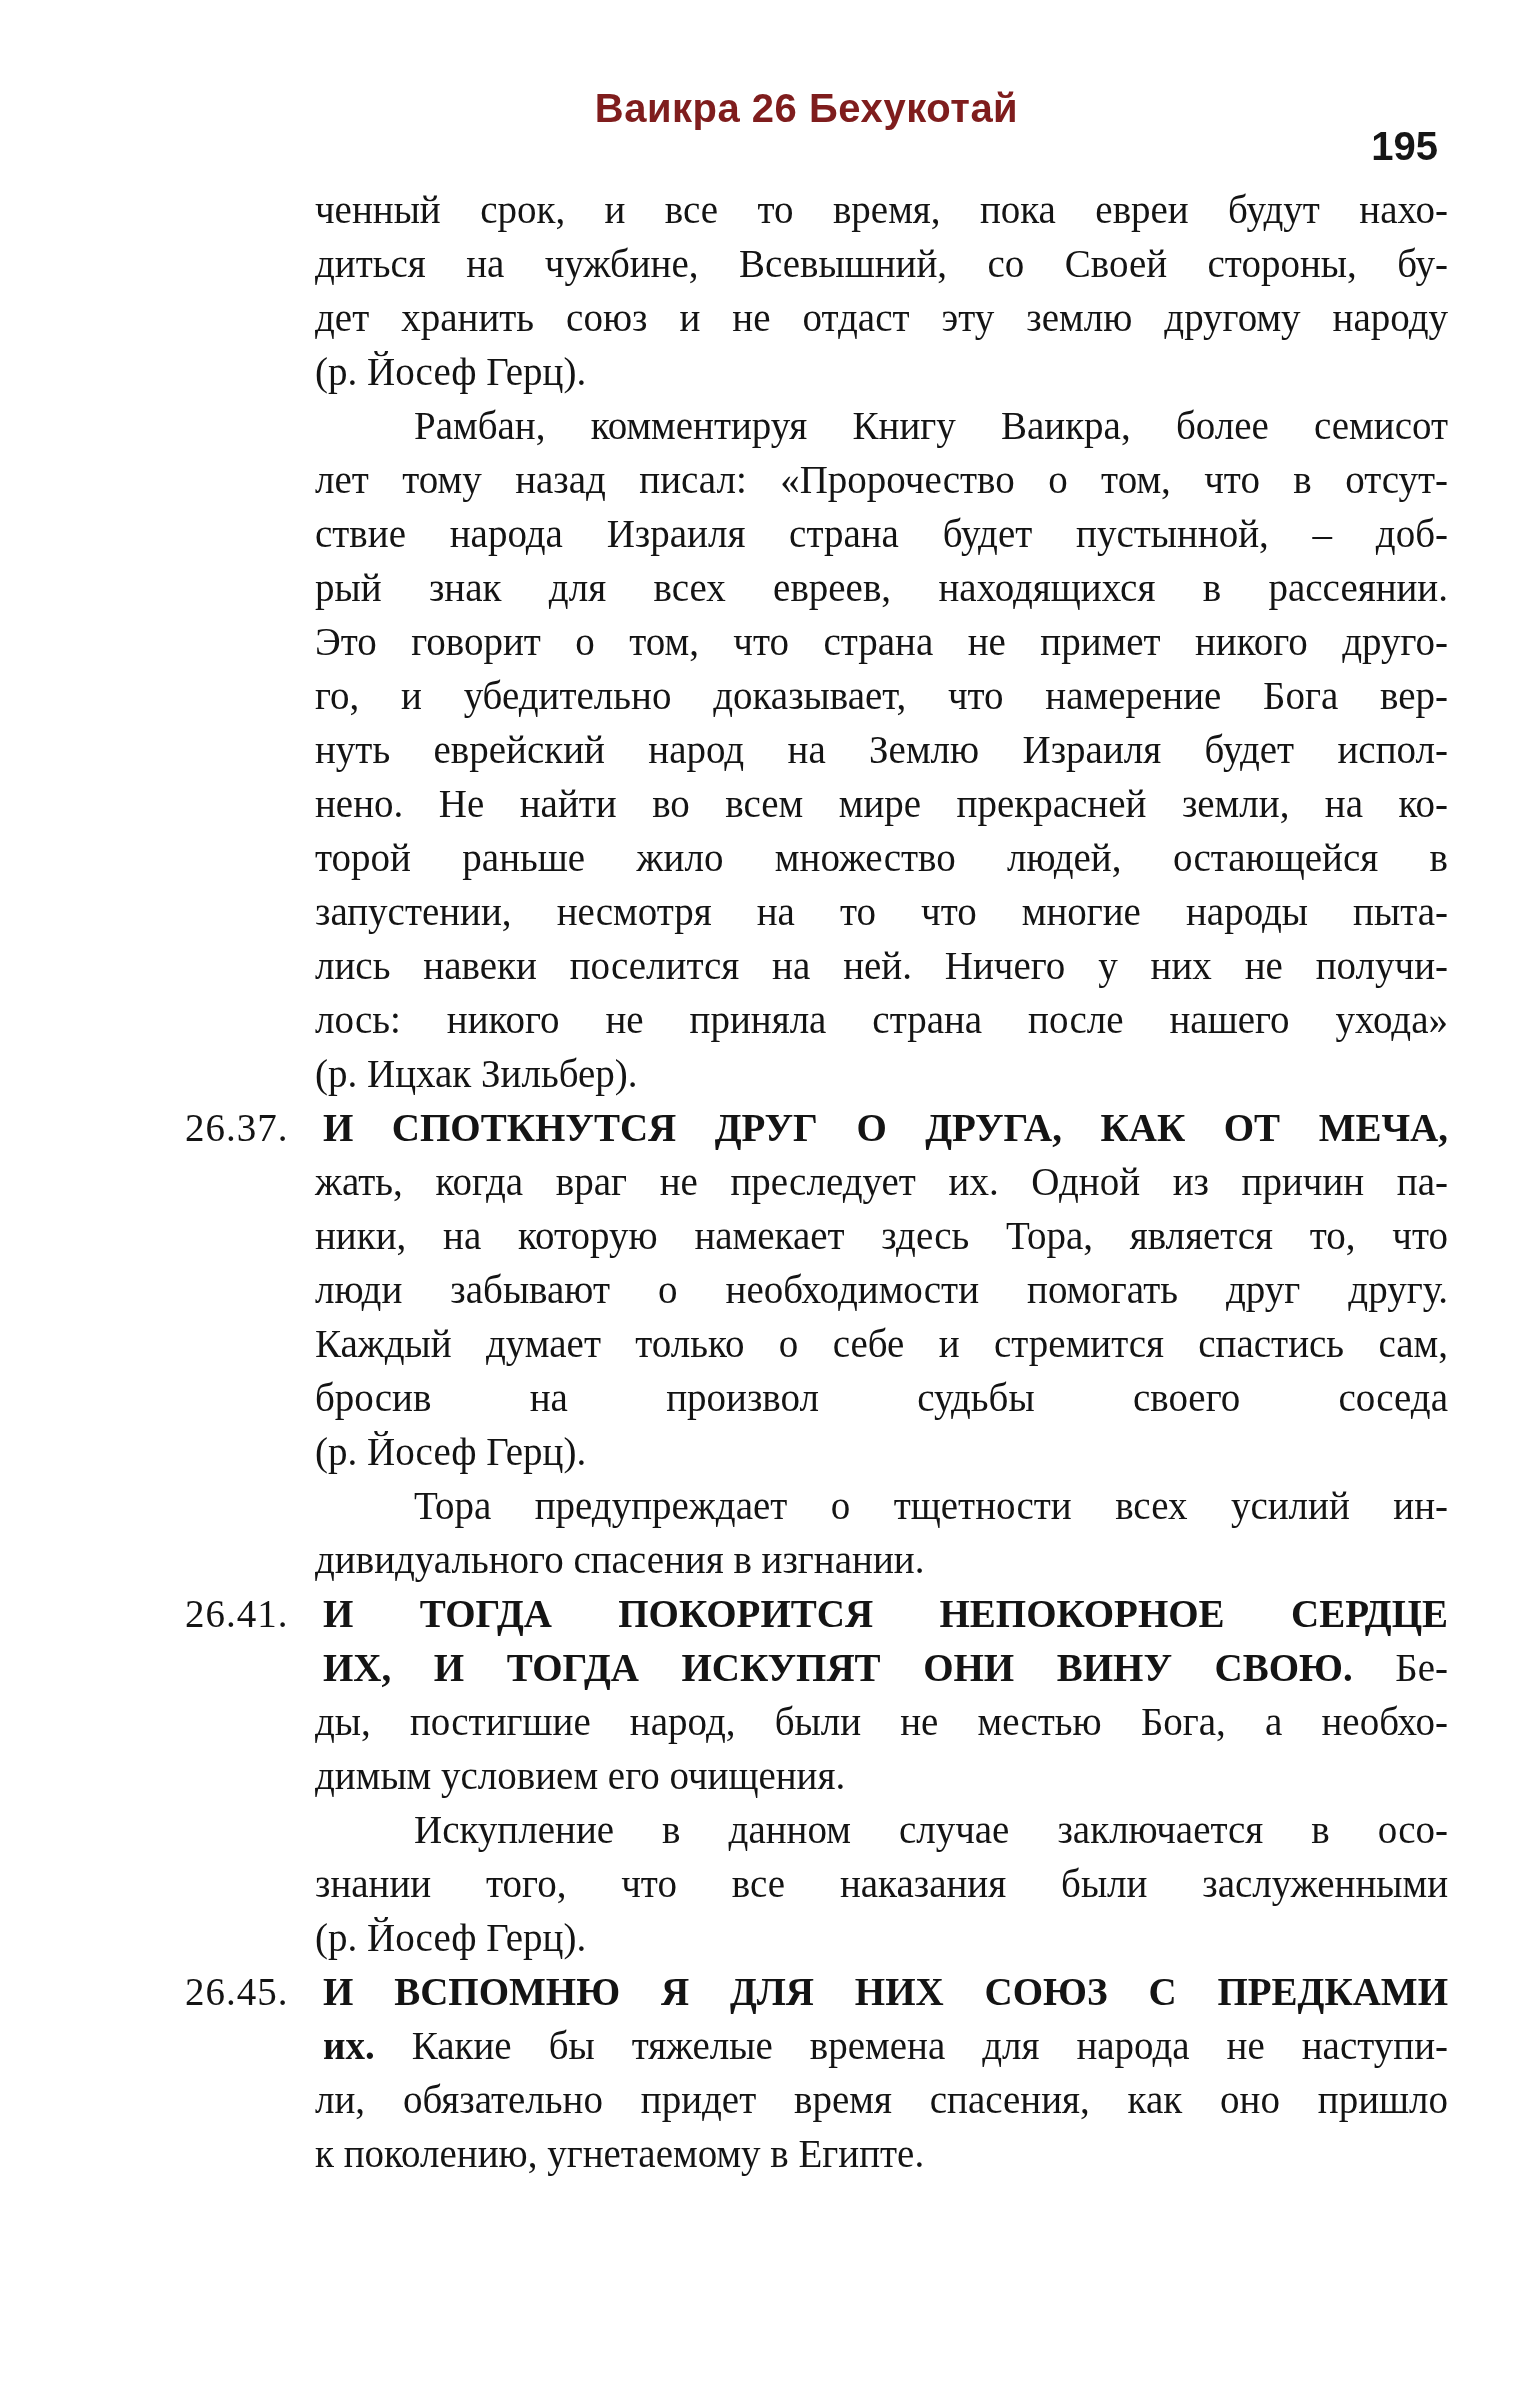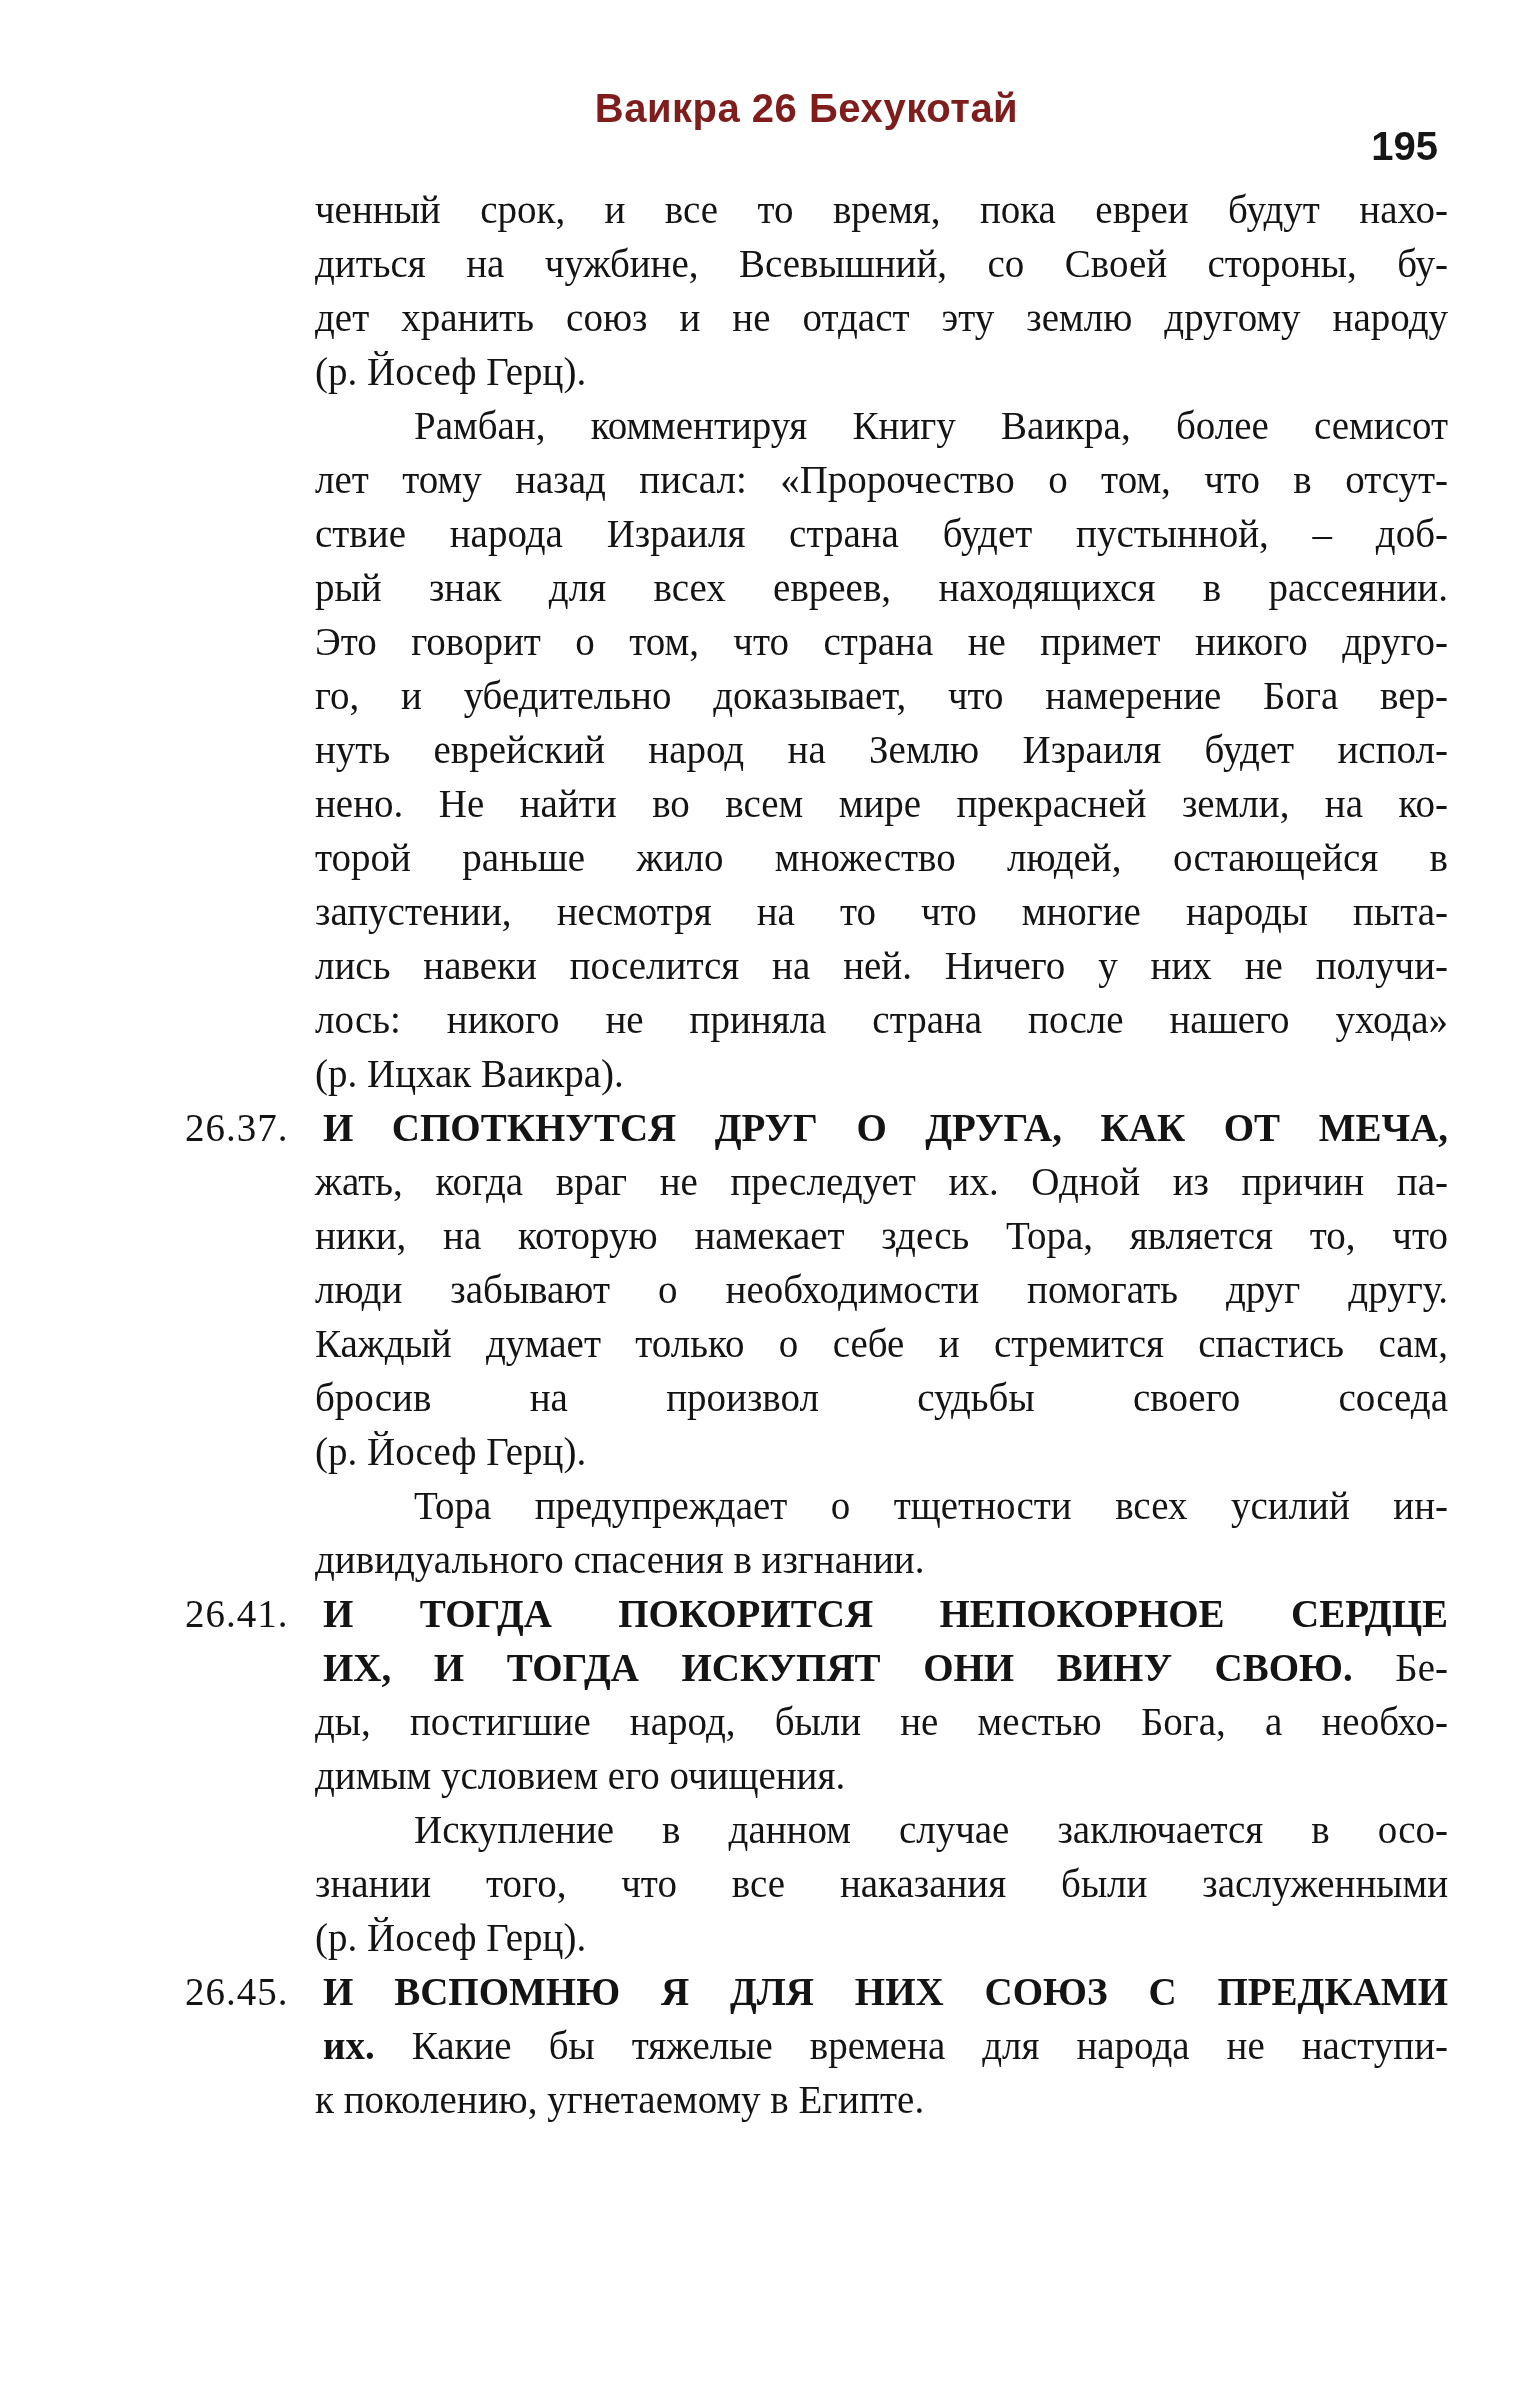--- a/index.html
+++ b/index.html
@@ -72,34 +72,35 @@
     <div class="line"><span>ствие народа Израиля страна будет пустынной, – доб-</span></div>
     <div class="line"><span>рый знак для всех евреев, находящихся в рассеянии.</span></div>
     <div class="line"><span>Это говорит о том, что страна не примет никого друго-</span></div>
     <div class="line"><span>го, и убедительно доказывает, что намерение Бога вер-</span></div>
     <div class="line"><span>нуть еврейский народ на Землю Израиля будет испол-</span></div>
     <div class="line"><span>нено. Не найти во всем мире прекрасней земли, на ко-</span></div>
     <div class="line"><span>торой раньше жило множество людей, остающейся в</span></div>
     <div class="line"><span>запустении, несмотря на то что многие народы пыта-</span></div>
     <div class="line"><span>лись навеки поселится на ней. Ничего у них не получи-</span></div>
     <div class="line"><span>лось: никого не приняла страна после нашего ухода»</span></div>
-    <div class="line end"><span>(р. Ицхак Ваикра).</span></div>
+    <div class="line end"><span>(р. Ицхак Зильбер).</span></div>
     <div class="line"><span class="num">26.37.</span><span class="b">И СПОТКНУТСЯ ДРУГ О ДРУГА, КАК ОТ МЕЧА,</span></div>
     <div class="line"><span>жать, когда враг не преследует их. Одной из причин па-</span></div>
     <div class="line"><span>ники, на которую намекает здесь Тора, является то, что</span></div>
     <div class="line"><span>люди забывают о необходимости помогать друг другу.</span></div>
     <div class="line"><span>Каждый думает только о себе и стремится спастись сам,</span></div>
     <div class="line"><span>бросив на произвол судьбы своего соседа</span></div>
     <div class="line end"><span>(р. Йосеф Герц).</span></div>
     <div class="line indent"><span>Тора предупреждает о тщетности всех усилий ин-</span></div>
     <div class="line end"><span>дивидуального спасения в изгнании.</span></div>
     <div class="line"><span class="num">26.41.</span><span class="b">И ТОГДА ПОКОРИТСЯ НЕПОКОРНОЕ СЕРДЦЕ</span></div>
     <div class="line"><span class="b">ИХ, И ТОГДА ИСКУПЯТ ОНИ ВИНУ СВОЮ.</span><span> Бе-</span></div>
     <div class="line"><span>ды, постигшие народ, были не местью Бога, а необхо-</span></div>
     <div class="line end"><span>димым условием его очищения.</span></div>
     <div class="line indent"><span>Искупление в данном случае заключается в осо-</span></div>
     <div class="line"><span>знании того, что все наказания были заслуженными</span></div>
     <div class="line end"><span>(р. Йосеф Герц).</span></div>
     <div class="line"><span class="num">26.45.</span><span class="b">И ВСПОМНЮ Я ДЛЯ НИХ СОЮЗ С ПРЕДКАМИ</span></div>
     <div class="line"><span class="b">их.</span><span> Какие бы тяжелые времена для народа не наступи-</span></div>
+    <div class="line"><span>ли, обязательно придет время спасения, как оно пришло</span></div>
     <div class="line end"><span>к поколению, угнетаемому в Египте.</span></div>
   </div>
 
 
 </body></html>

